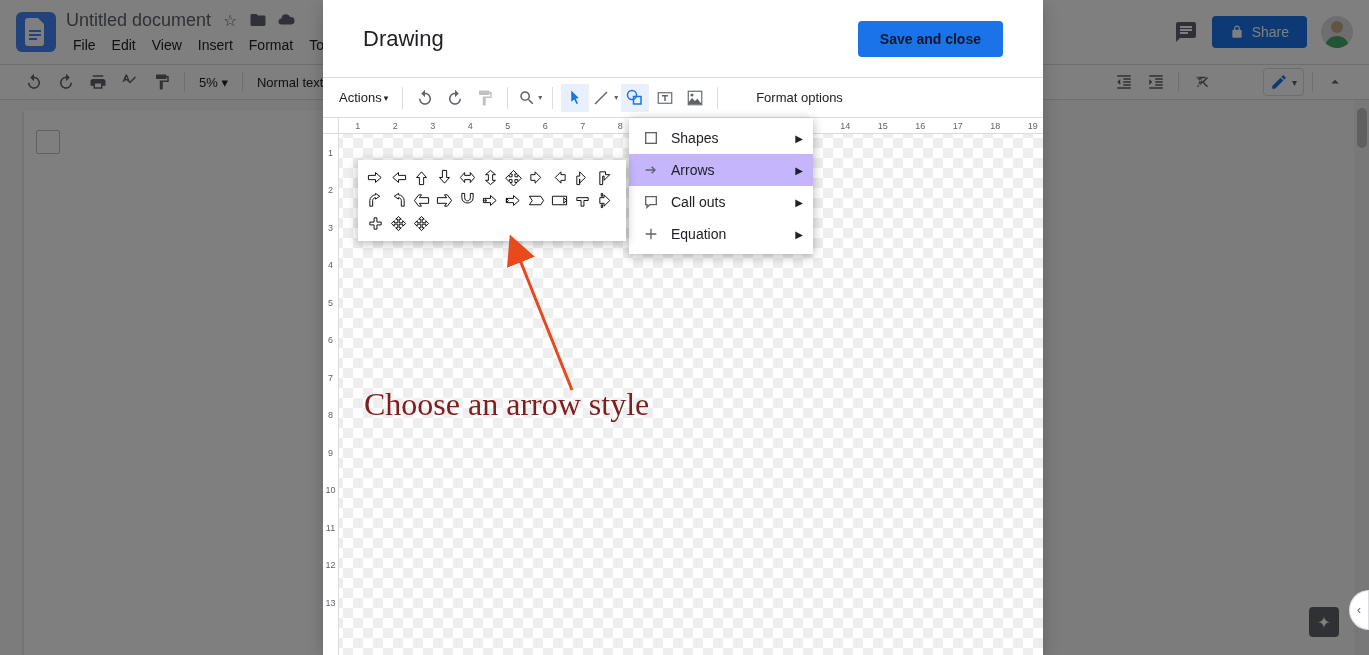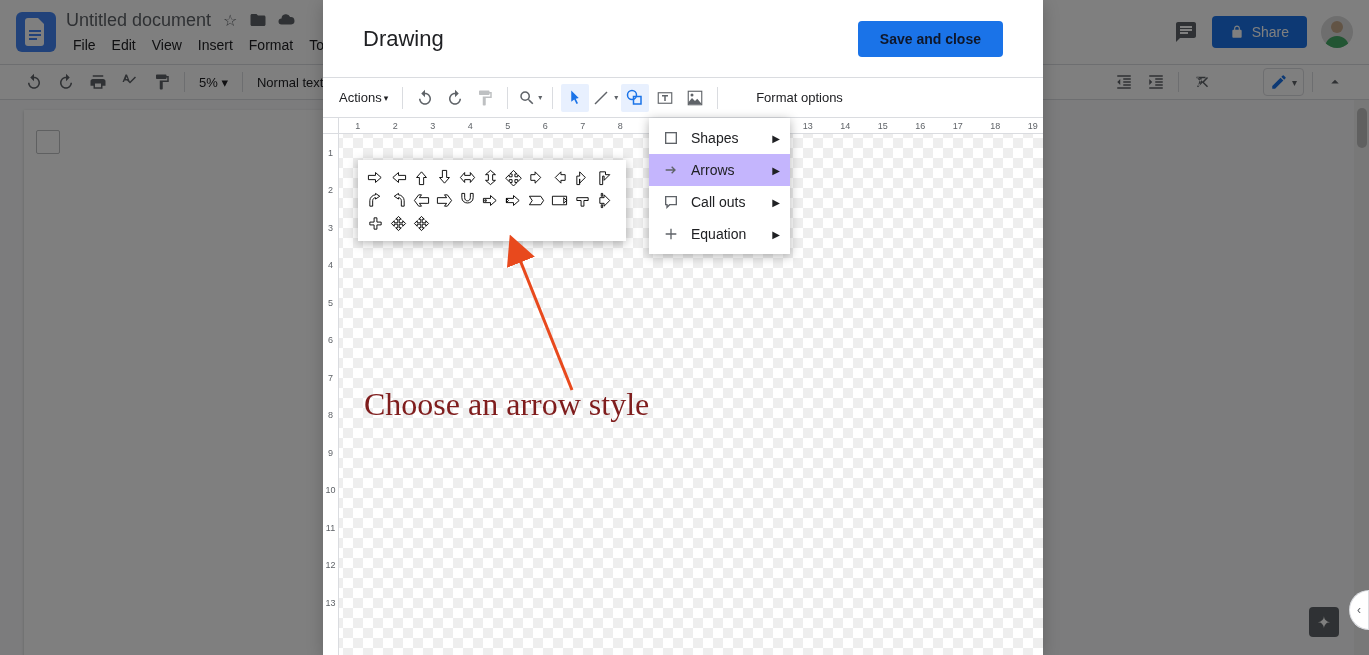--- a/index.html
+++ b/index.html
@@ -56,21 +56,21 @@
     linear-gradient(-45deg,transparent 75%,#eee 75%);
   background-size:20px 20px;
   background-position:0 0,0 10px,10px -10px,-10px 0;
 }
 .canvas-ruler-h { position:absolute; top:0; left:16px; right:0; height:16px; background:#fff; border-bottom:1px solid #dadce0; font-size:9px; color:#5f6368; display:flex; align-items:center; overflow:hidden; }
 .canvas-ruler-h span { width:37.5px; text-align:center; flex:0 0 37.5px; }
 .canvas-ruler-v { position:absolute; top:16px; left:0; bottom:0; width:16px; background:#fff; border-right:1px solid #dadce0; font-size:9px; color:#5f6368; display:flex; flex-direction:column; overflow:hidden; }
 .canvas-ruler-v span { height:37.5px; display:flex; align-items:center; justify-content:center; flex:0 0 37.5px; }
 .canvas-corner { position:absolute; top:0; left:0; width:16px; height:16px; background:#fff; border-right:1px solid #dadce0; border-bottom:1px solid #dadce0; }
 
-.shape-menu { position:absolute; left:629px; top:118px; width:141px; background:#fff; box-shadow:0 2px 10px rgba(0,0,0,.3); padding:4px 0; z-index:20;margin-left:20px; }
+.shape-menu { position:absolute; left:629px; top:118px; width:184px; background:#fff; box-shadow:0 2px 10px rgba(0,0,0,.3); padding:4px 0; z-index:20; }
 .shape-menu-item { height:32px; display:flex; align-items:center; padding:0 14px; gap:12px; font-size:14px; color:#202124; cursor:pointer; position:relative; }
 .shape-menu-item.hover { background:#c4b5fd; }
 .shape-menu-item .arrow-right { position:absolute; right:10px; font-size:10px; }
 .sm-icon { width:16px; height:16px; display:flex; align-items:center; justify-content:center; }
 
 .arrows-panel { position:absolute; left:358px; top:160px; width:268px; background:#fff; box-shadow:0 2px 10px rgba(0,0,0,.3); padding:6px; z-index:20; display:flex; flex-wrap:wrap; }
 .arrow-glyph { width:23px; height:23px; display:flex; align-items:center; justify-content:center; cursor:pointer; font-size:16px; }
 .arrow-glyph svg { width:17px; height:17px; }
 
 .annotation-arrow { position:absolute; left:502px; top:230px; z-index:30; }

